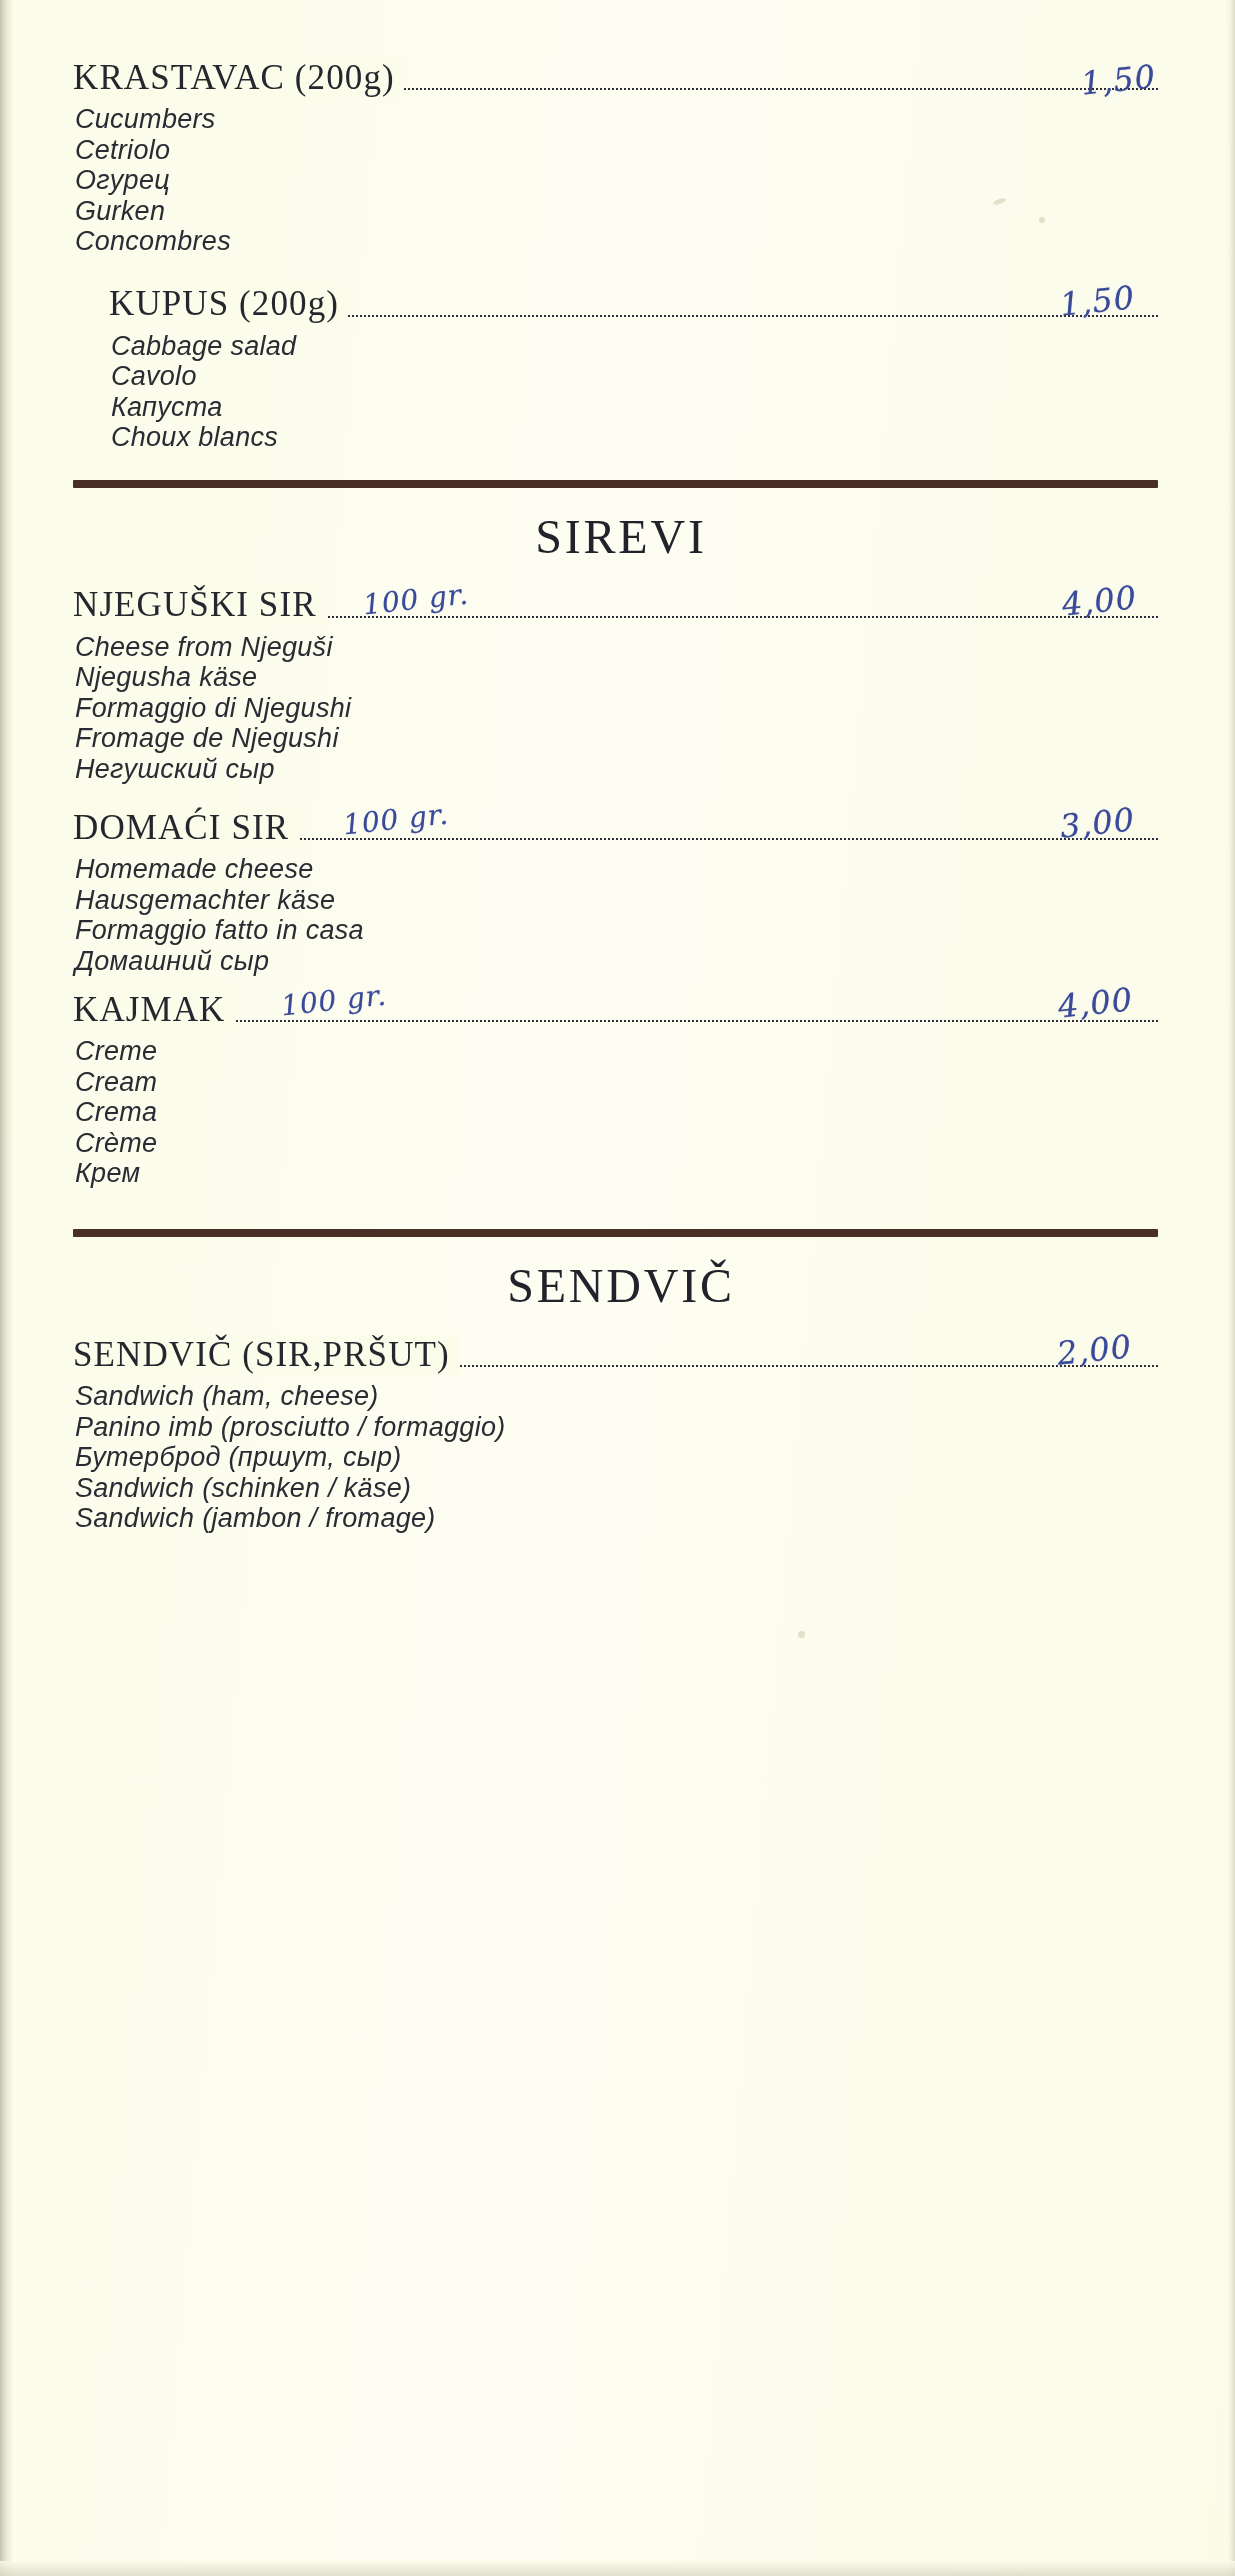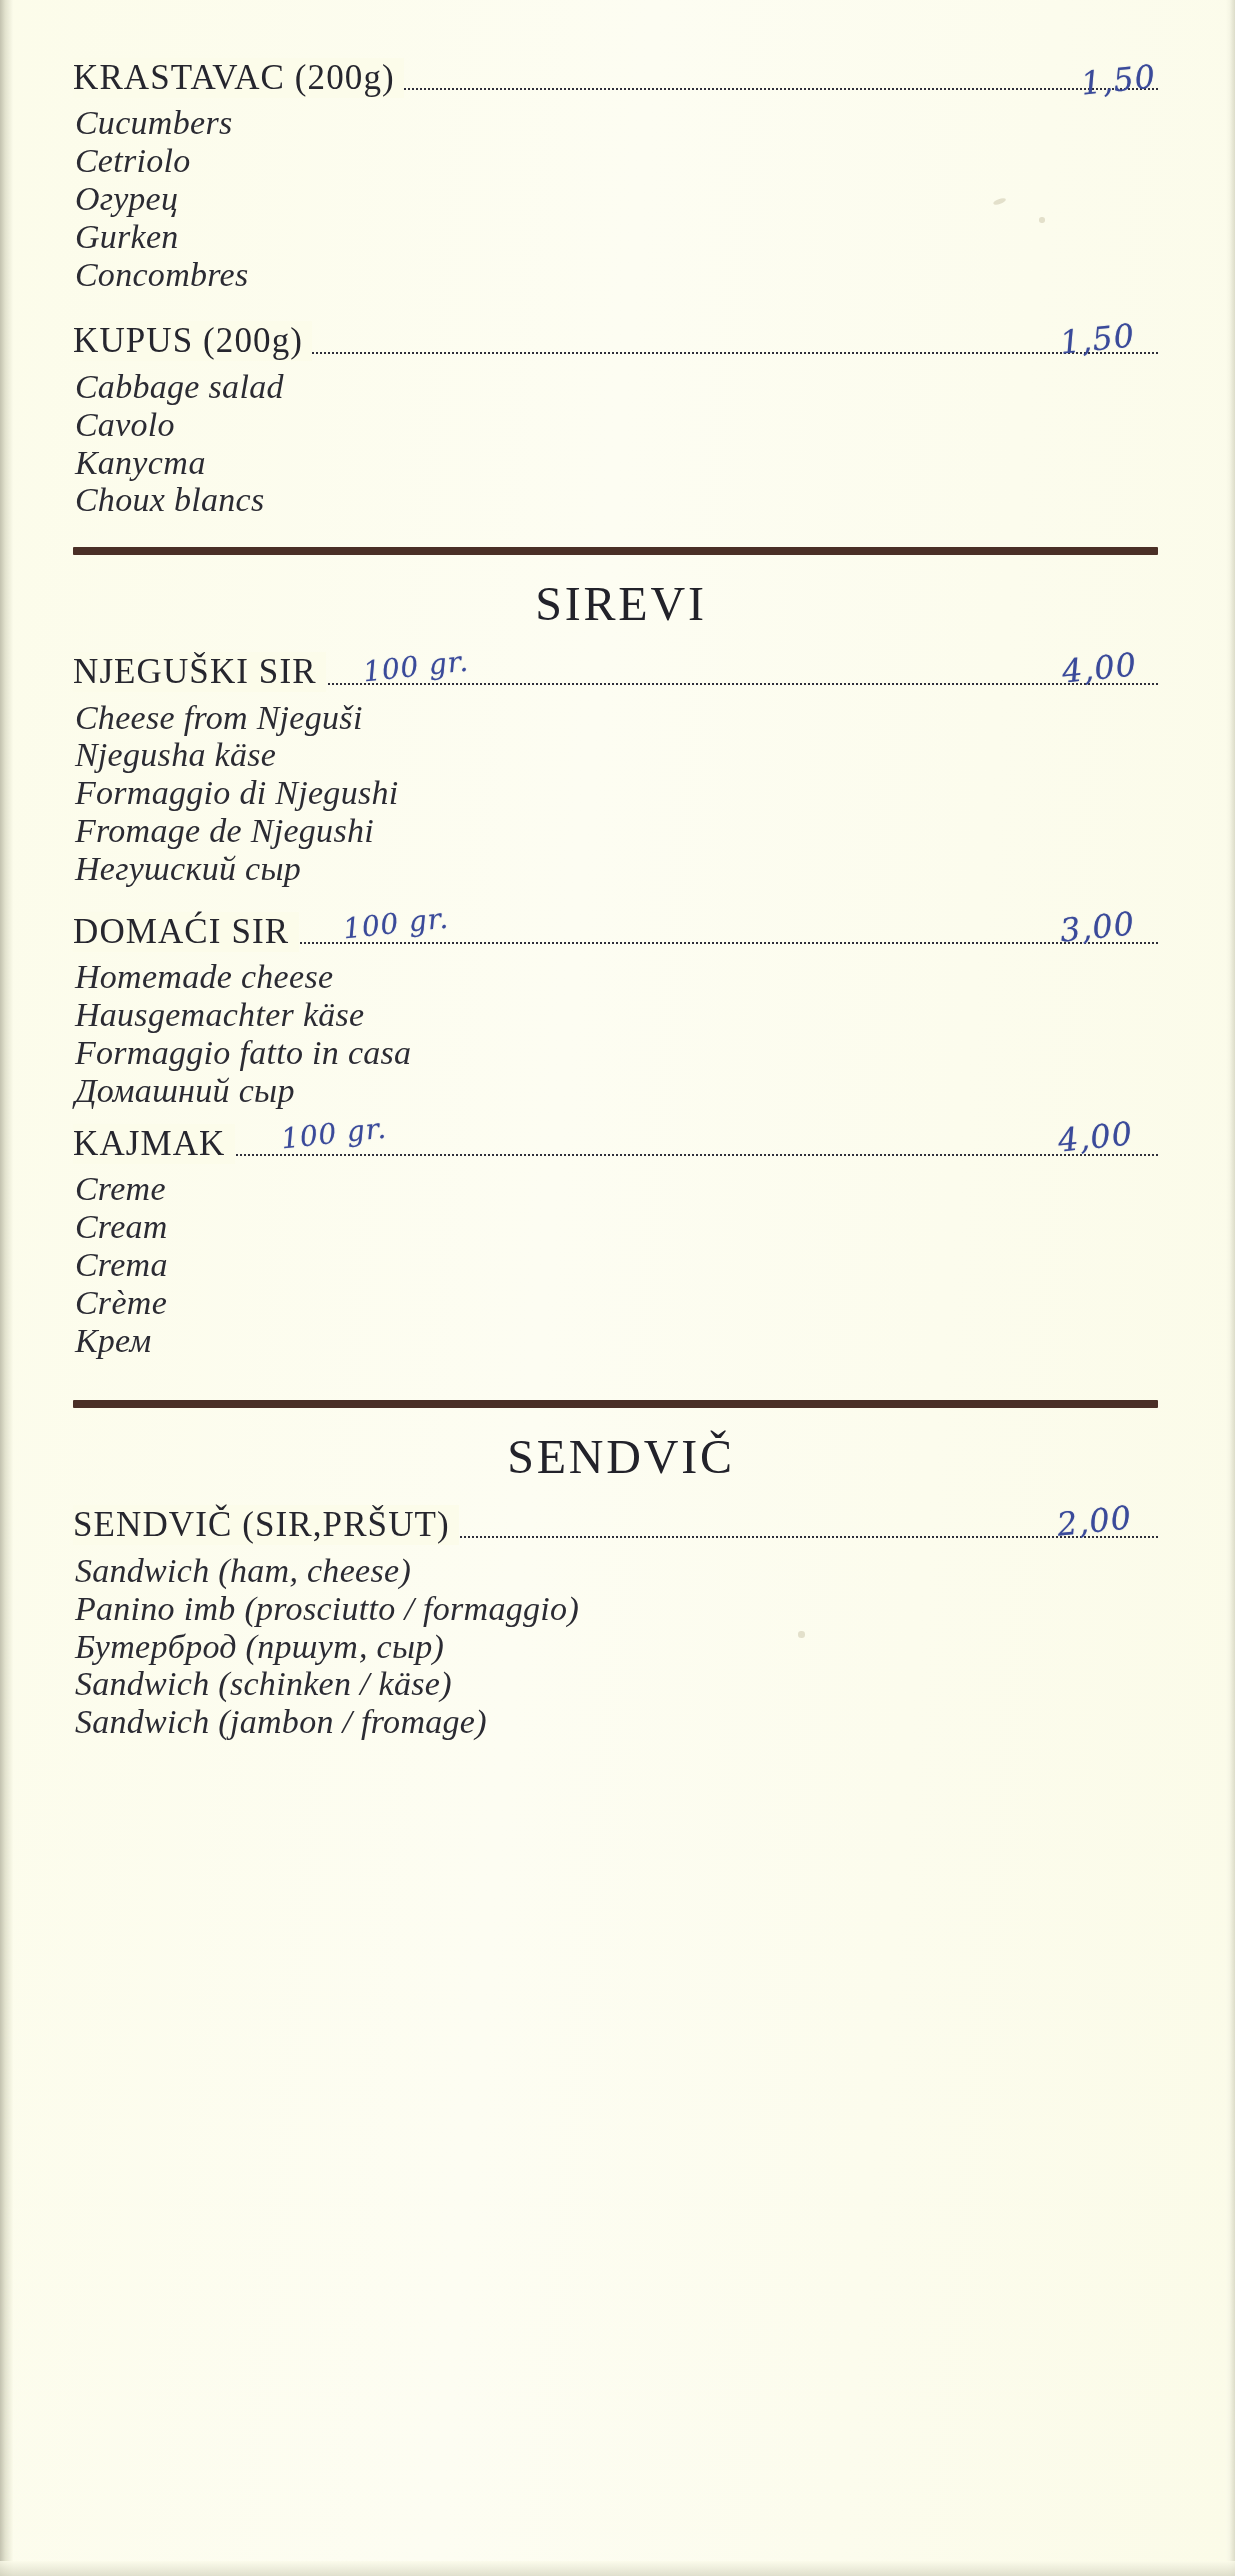--- a/index.html
+++ b/index.html
@@ -99,25 +99,25 @@
     z-index: 4;
     bottom: 13px;
   }
   .trans {
     margin: 0;
     padding: 0 0 0 1.9px;
     list-style: none;
   }
   .trans li {
     font-style: italic;
-    font-size: 34px;
+    font-size: 27px;
     line-height: 1.06;
     color: #2b2b33;
     letter-spacing: 0.3px;
-    font-family: Liberation Serif, serif;
+    font-family: Liberation Sans, sans-serif;
     margin-bottom: 1.9px;
   }
 
   .rule {
     height: 8.4px;
     background: #4a2f26;
     margin: 28px 11.2px 20.6px 0;
     border-radius: 0.9px;
   }
 
@@ -166,21 +166,21 @@
         </div>
         <ul class="trans">
           <li>Cucumbers</li>
           <li>Cetriolo</li>
           <li>Огурец</li>
           <li>Gurken</li>
           <li>Concombres</li>
         </ul>
       </div>
 
-      <div class="entry" style="margin-top:24px;">
+      <div class="entry" style="margin-top:24px;margin-left:36px;">
         <div class="entry-head">
           <span class="entry-name" style="background:#fcfcea;">KUPUS (200g)</span>
           <span class="dotline"></span>
           <span class="price" style="right:34px;bottom:11.2px;"><span class="hand">1,50</span></span>
         </div>
         <ul class="trans">
           <li>Cabbage salad</li>
           <li>Cavolo</li>
           <li>Капуста</li>
           <li>Choux blancs</li>

